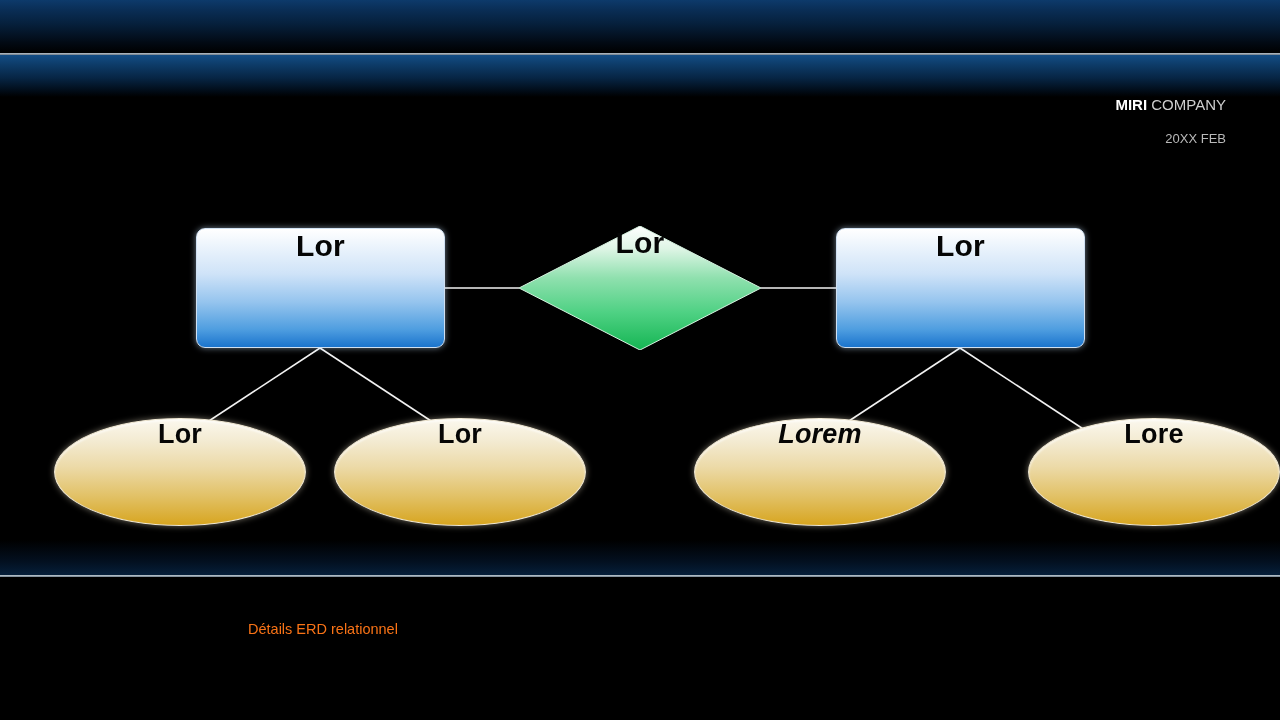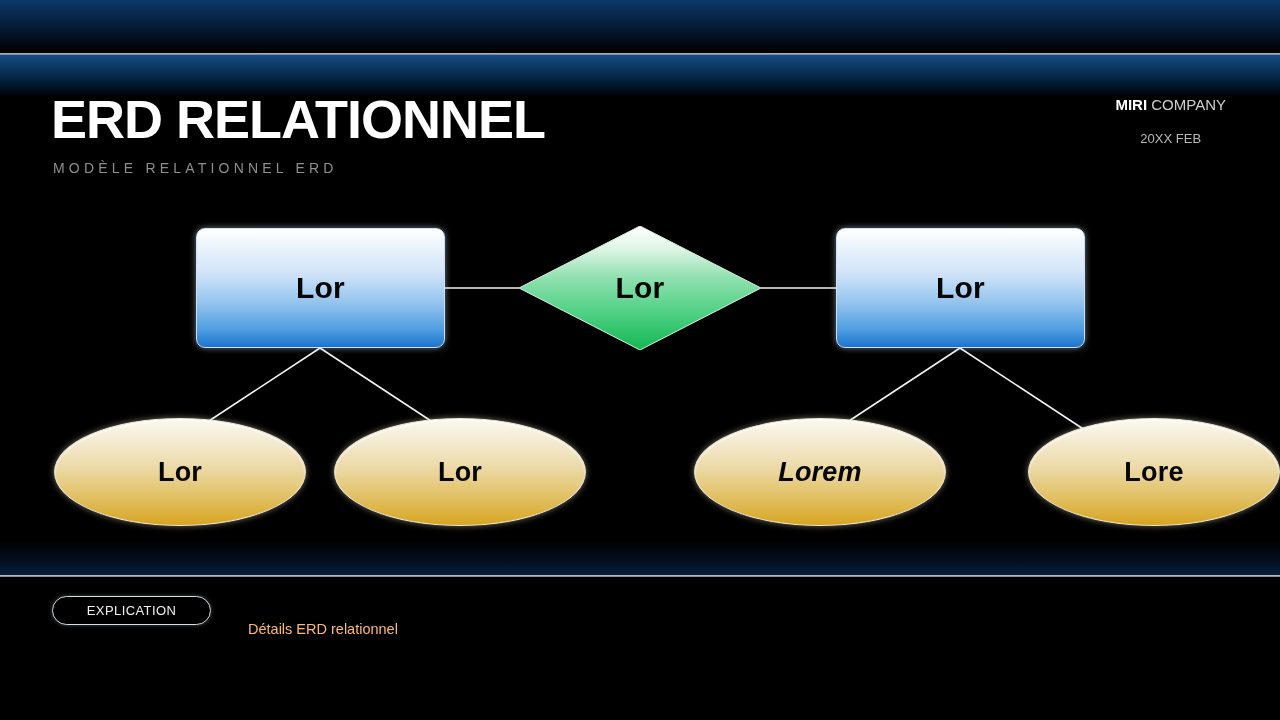--- a/index.html
+++ b/index.html
@@ -44,43 +44,43 @@
     position:absolute; left:51px; top:92px;
     font-size:54px; font-weight:bold; color:#ffffff;
     letter-spacing:-1px; line-height:1;
   }
   .subtitle {
     position:absolute; left:53px; top:160px;
     font-size:14px; color:#8e8e8e; letter-spacing:4.2px;
   }
   .brand {
     position:absolute; right:54px; top:94px;
-    font-size:15px; color:#cfcfcf; text-align:center; line-height:1.45;
+    font-size:15px; color:#cfcfcf; text-align:right; line-height:1.45;
   }
   .brand .b-strong { font-weight:bold; color:#ffffff; }
   .brand .b-date { display:block; font-size:13px; color:#b9b9b9;margin-top:14px; }
 
   
   .explain-pill {
     position:absolute; left:52px; top:596px;
     width:159px; height:29px; border:1px solid #d8dde2; border-radius:15px;
     display:flex; align-items:center; justify-content:center;
     background:transparent; color:#f0f0f0; font-size:13px; letter-spacing:0.4px;
     box-shadow:0 0 4px rgba(190,205,220,.35);
   }
   .explain-detail {
     position:absolute; left:248px; top:621px;
-    font-size:14.5px; color:#fdba74;
+    font-size:14.5px; color:#f97316;
   }
 
   
   #diagram { position:absolute; left:0; top:190px; width:1280px; height:370px; }
   #wires { position:absolute; left:0; top:0; width:1280px; height:370px; }
 
-  .node { position:absolute; display:flex; align-items:center; justify-content:center; }
+  .node { position:absolute; display:flex; align-items:flex-start; justify-content:center; }
   .node-label { color:#050505; font-weight:bold; font-size:28px; letter-spacing:0.2px; }
 
   .entity {
     border-radius:9px;
     background:linear-gradient(to bottom,#ffffff 0%,#eaf3fc 16%,#cfe3f8 38%,#95c4ee 62%,#4f9ee0 85%,#1b74cd 100%);
     border:1px solid #cfe0f2;
     box-shadow:0 0 6px rgba(200,225,255,.55), inset 0 1px 0 rgba(255,255,255,.9);
   }
   .entity .node-label { font-size:30px; }
 
@@ -98,22 +98,20 @@
 </style>
 </head>
 <body>
 
 <div id="slide">
 
   <div class="band-top-a"></div>
   <div class="band-divider-top"></div>
   <div class="band-top-b"></div>
 
-  <h1 class="title">ERD RELATIONNEL</h1>
-  <div class="subtitle">MODÈLE RELATIONNEL ERD</div>
 
   <div class="brand">
     <span class="b-strong">MIRI</span><span class="b-rest"> COMPANY</span>
     <span class="b-date">20XX FEB</span>
   </div>
 
   <div id="diagram">
     <svg id="wires" viewBox="0 0 1280 370" width="1280" height="370">
         <line x1="445" y1="98" x2="519" y2="98" stroke="#f2f2f2" stroke-width="1.6"></line>
         <line x1="761" y1="98" x2="836" y2="98" stroke="#f2f2f2" stroke-width="1.6"></line>
@@ -156,18 +154,15 @@
         <div class="node attr" style="left: 1028px; top: 228px; width: 252px; height: 108px;">
           <span class="node-label">Lore</span>
         </div>
       </div>
   </div>
 
   <div class="band-bottom-fade"></div>
   <div class="band-divider-bottom"></div>
   <div class="band-bottom-b"></div>
 
-  <div class="explain-pill">
-    <span>EXPLICATION</span>
-  </div>
   <div class="explain-detail">Détails ERD relationnel</div>
 
 </div>
 
 </body></html>

